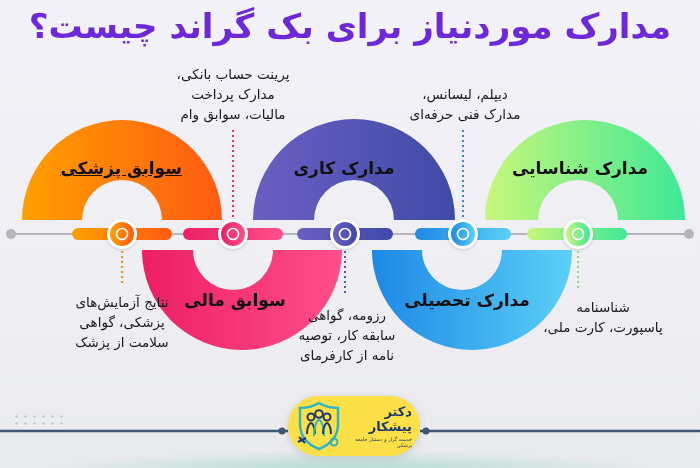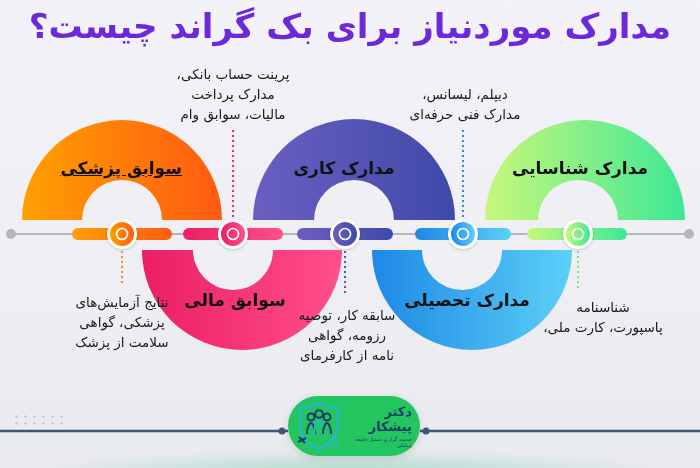--- a/index.html
+++ b/index.html
@@ -21,21 +21,21 @@
     font-family:"DejaVu Sans", sans-serif; font-size:13.5px; line-height:20px;
     color:#1a1a1a;
   }
   .arc-title {
     position:absolute; direction:rtl; text-align:center;
     font-family:"DejaVu Sans", sans-serif; font-weight:bold; font-size:17px;
     color:#111; white-space:nowrap;
   }
   .logo-badge {
     position:absolute; left:288px; top:396px; width:132px; height:60px;
-    background:#22c55e; border-radius:30px; box-shadow:0 2px 8px rgba(0,0,0,0.12);
+    background:#fde047; border-radius:30px; box-shadow:0 2px 8px rgba(0,0,0,0.12);
     display:flex; align-items:center; padding:0 8px; gap:4px;
   }
   .logo-text { direction:rtl; text-align:right; flex:1; }
   .logo-name { font-family:"DejaVu Sans", sans-serif; font-weight:bold; font-size:13px; color:#1b3c6b; display:block; }
   .logo-sub { font-family:"DejaVu Sans", sans-serif; font-size:5px; color:#1b3c6b; display:block; margin-top:2px; }
   .dots {
     position:absolute; left:12px; top:413px; width:56px; height:14px;
     background-image: radial-gradient(circle, #c8c9cf 1.2px, transparent 1.4px);
     background-size:9px 7px;
   }
@@ -149,22 +149,22 @@
   <div>نتایج آزمایش‌های</div>
   <div>پزشکی، گواهی</div>
   <div>سلامت از پزشک</div>
 </div>
 <div class="label" style="left:148px;top:64px;width:170px;">
   <div>پرینت حساب بانکی،</div>
   <div>مدارک پرداخت</div>
   <div>مالیات، سوابق وام</div>
 </div>
 <div class="label" style="left:272px;top:305px;width:150px;">
+  <div>رزومه، گواهی</div>
   <div>سابقه کار، توصیه</div>
-  <div>رزومه، گواهی</div>
   <div>نامه از کارفرمای</div>
 </div>
 <div class="label" style="left:385px;top:84px;width:160px;">
   <div>دیپلم، لیسانس،</div>
   <div>مدارک فنی حرفه‌ای</div>
 </div>
 <div class="label" style="left:528px;top:297px;width:150px;">
   <div>شناسنامه</div>
   <div>پاسپورت، کارت ملی،</div>
 </div>

